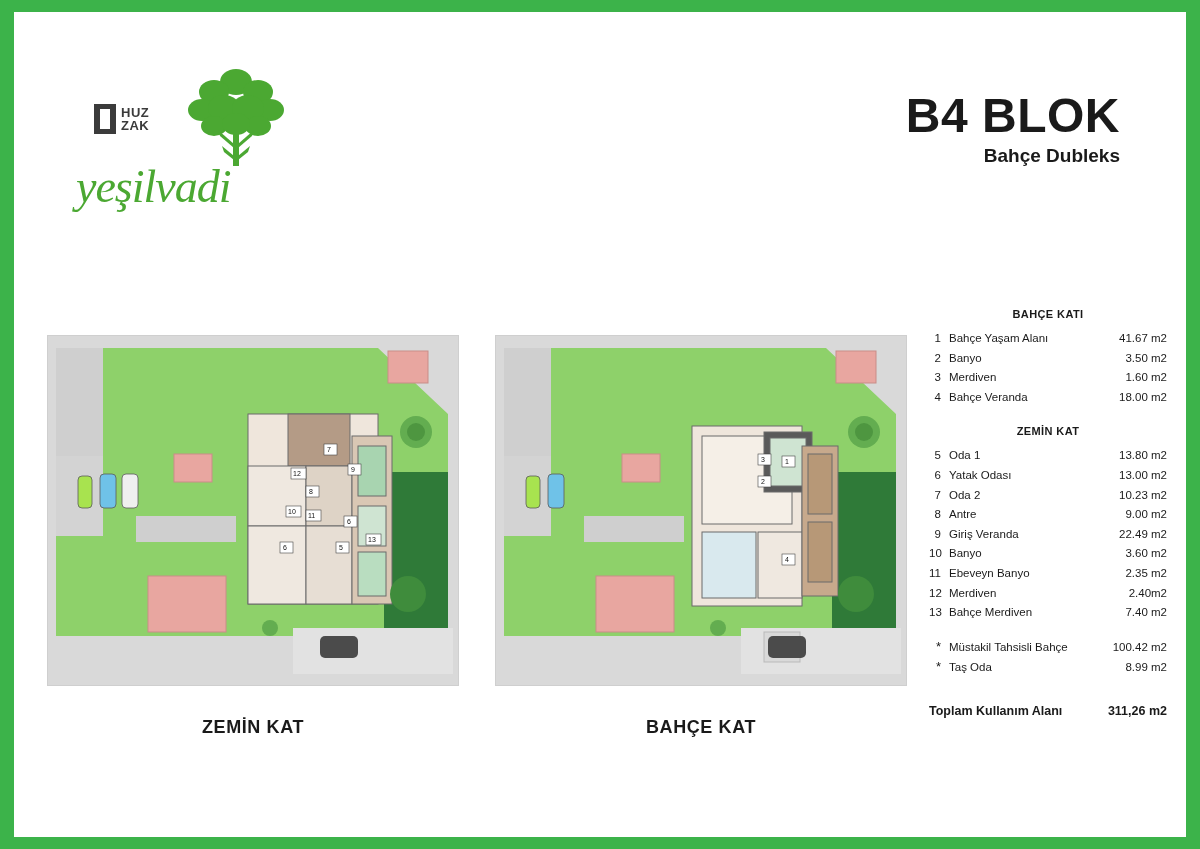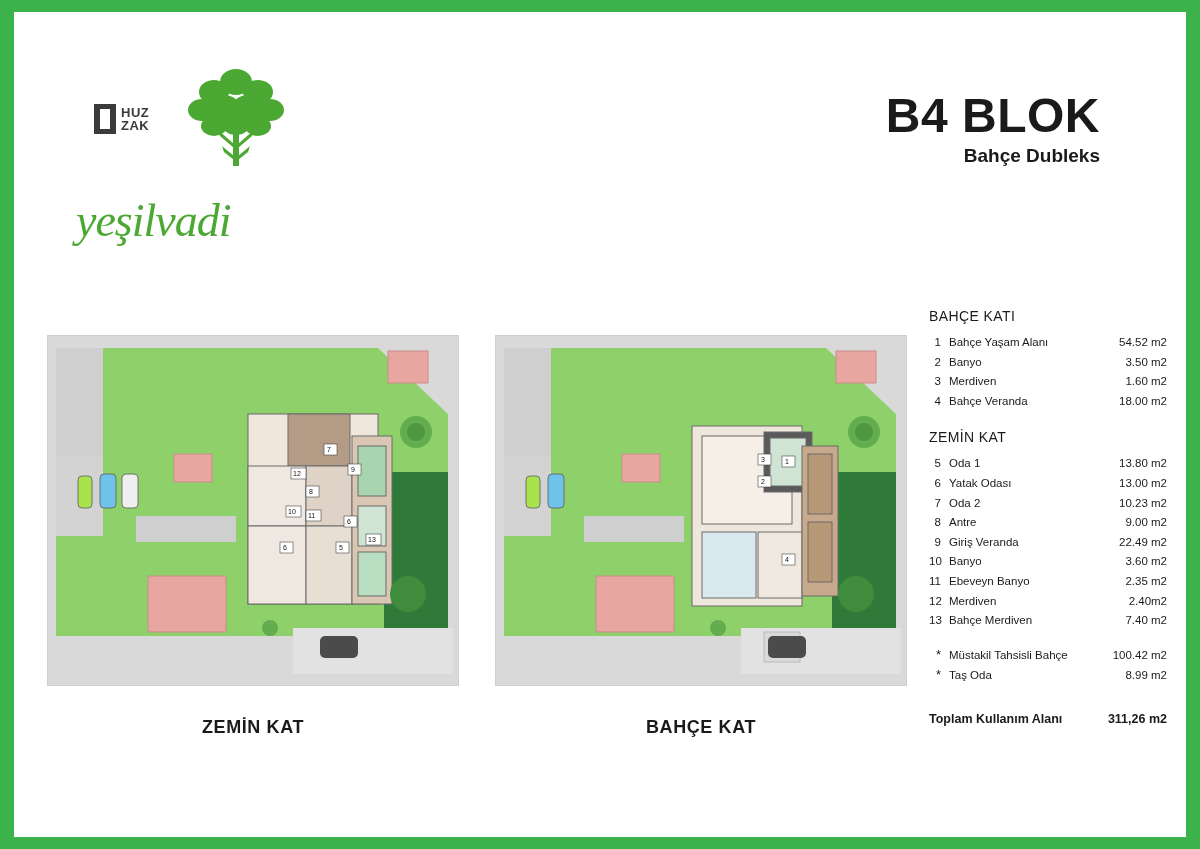--- a/index.html
+++ b/index.html
@@ -60,36 +60,35 @@
     width: 120px; height: 118px;
   }
   .brand1 {
     position: absolute;
     left: 0px; top: 108px;
     font-family: "Liberation Serif", serif;
     font-size: 46px;
     font-style: italic;
     color: #4ba832;
     letter-spacing: -1px;
-    margin-top: 34px;
   }
   .brand2 {
     position: absolute;
     left: 78px; top: 148px;
     font-family: "Liberation Serif", serif;
     font-size: 46px;
     font-style: italic;
     color: #4ba832;
     letter-spacing: -1px;
   }
 
   
   .titles {
     position: absolute;
-    right: 86px; top: 78px;
+    right: 66px; top: 78px;
     text-align: right;
   }
   .title-main {
     font-size: 48px;
     font-weight: bold;
     color: #1a1a1a;
     line-height: 52px;
     letter-spacing: 0.5px;
   }
   .title-sub {
@@ -134,23 +133,23 @@
 
   
   .legend {
     position: absolute;
     left: 915px; top: 296px;
     width: 238px;
     font-size: 11.5px;
     color: #1a1a1a;
   }
   .legend-head {
-    font-size: 14px;
-    font-weight: normal;
-    text-align: left;
+    font-size: 11px;
+    font-weight: bold;
+    text-align: center;
     letter-spacing: 0.4px;
     margin-bottom: 9px;
   }
   .legend-head.second { margin-top: 18px; }
   .row {
     display: flex;
     align-items: baseline;
     line-height: 19.6px;
   }
   .row .num {
@@ -335,21 +334,21 @@
     </div>
     <div class="plan-caption" id="cap-right">BAHÇE KAT</div>
 
     <div class="legend">
 
       <div class="legend-head">BAHÇE KATI</div>
 
       <div class="row">
         <span class="num">1</span>
         <span class="name">Bahçe Yaşam Alanı</span>
-        <span class="area">54.52 m2</span>
+        <span class="area">41.67 m2</span>
       </div>
       <div class="row">
         <span class="num">2</span>
         <span class="name">Banyo</span>
         <span class="area">3.50 m2</span>
       </div>
       <div class="row">
         <span class="num">3</span>
         <span class="name">Merdiven</span>
         <span class="area">1.60 m2</span>

